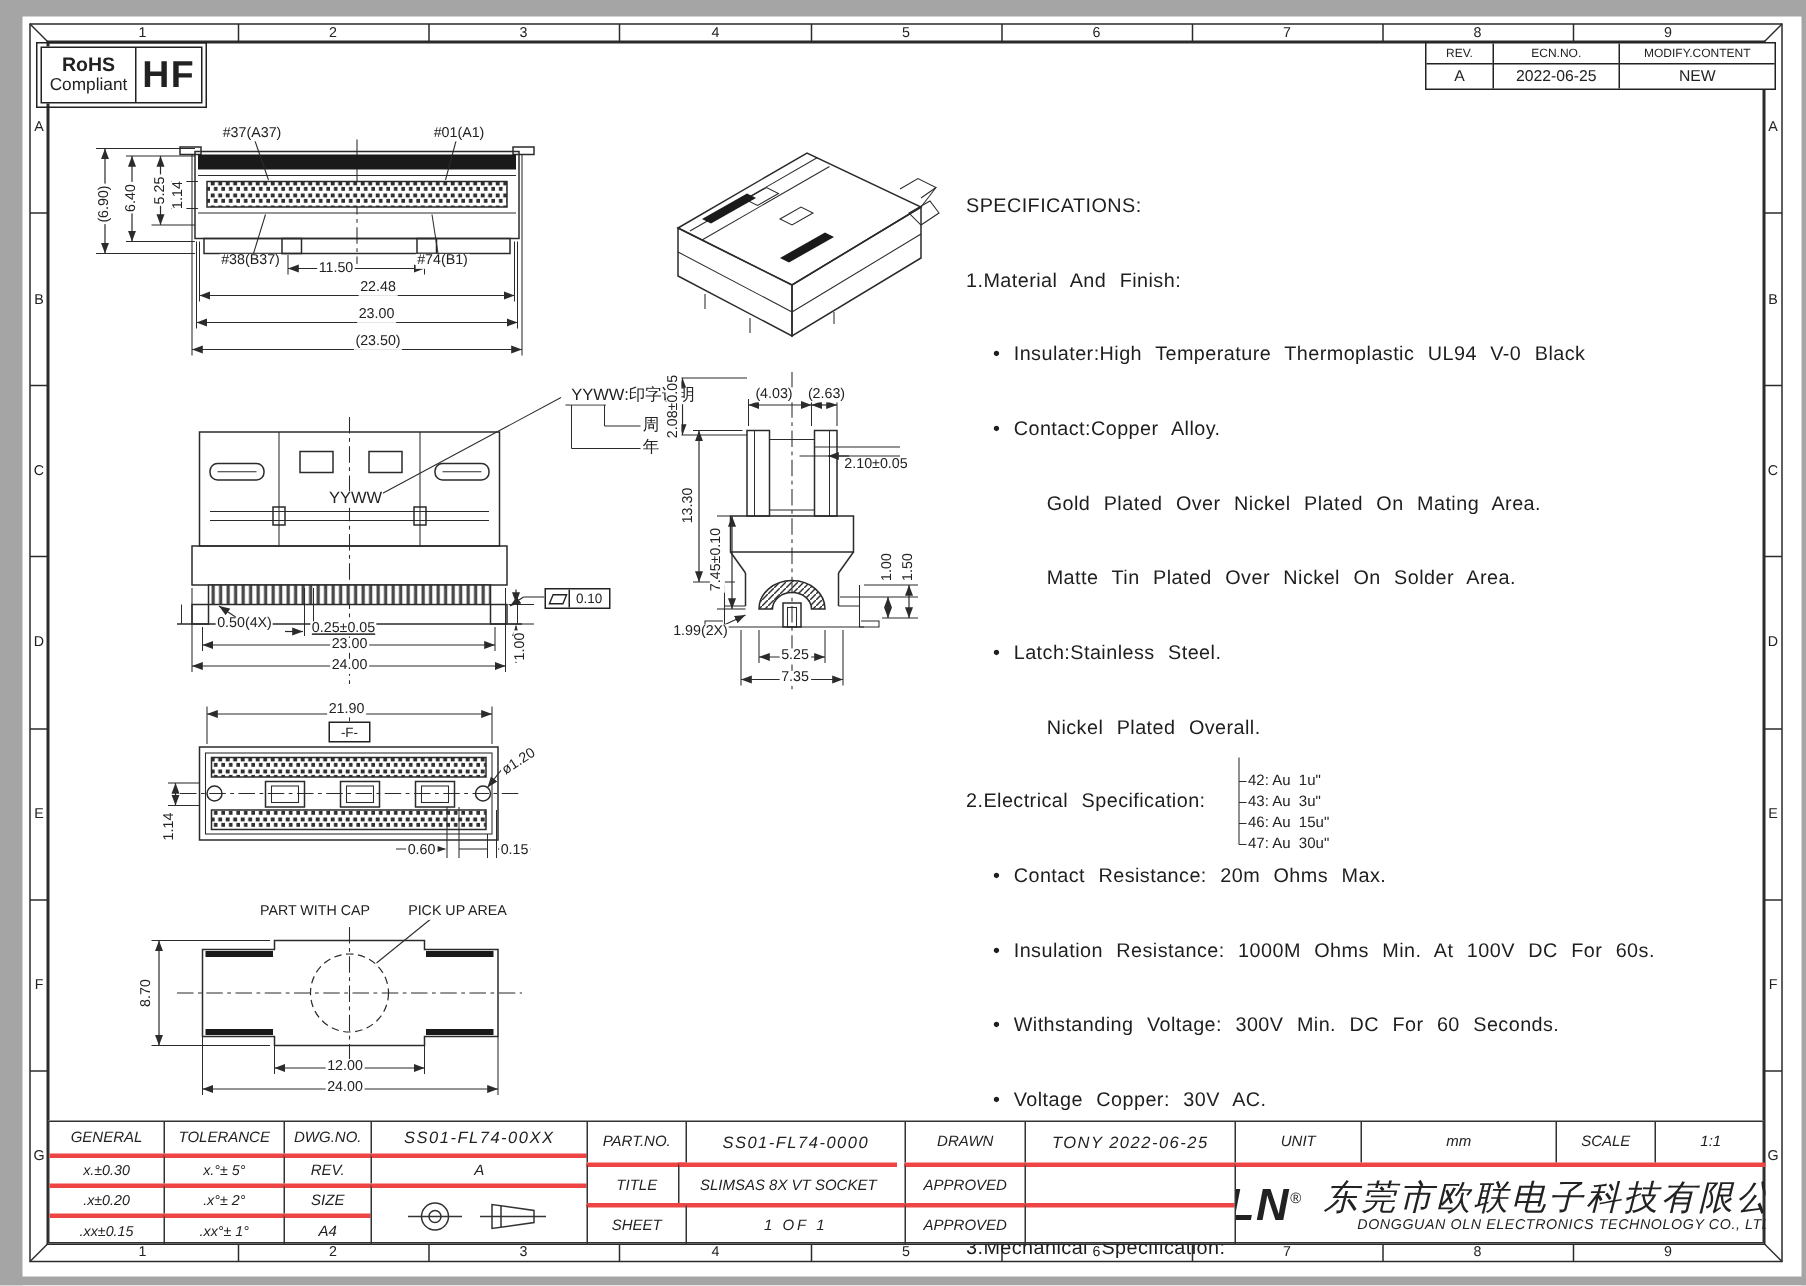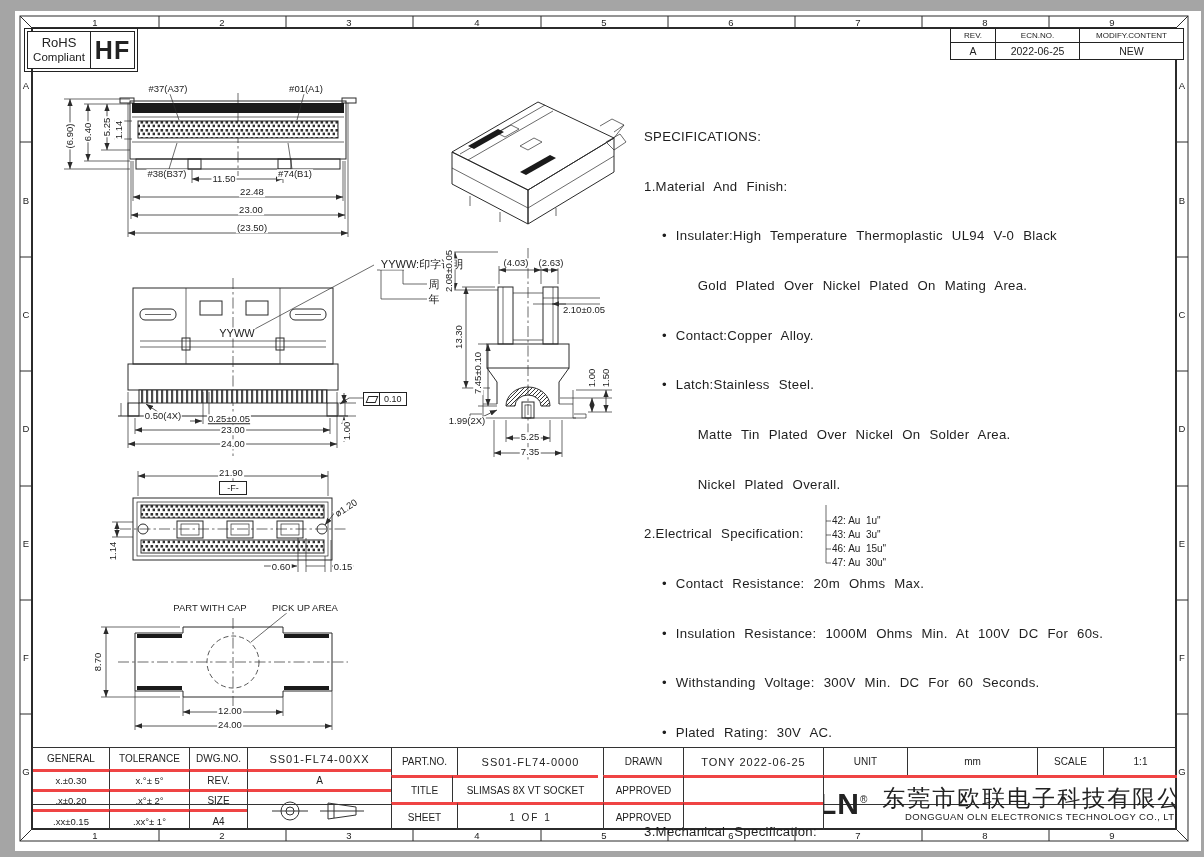--- a/index.html
+++ b/index.html
@@ -18,21 +18,21 @@
   .dm{position:absolute;font-size:9.5px;line-height:1;white-space:nowrap;background:#fff;
       padding:0 1px;transform:translate(-50%,-50%);}
   .vt{transform:translate(-50%,-50%) rotate(-90deg);}
   .rot33{transform:translate(-50%,-50%) rotate(-33deg);}
   .ul{text-decoration:underline;}
   .cn{font-size:11px;}
   .rohs{position:absolute;left:27px;top:31px;width:106px;height:36px;border:1px solid #222;
         outline:1px solid #222;outline-offset:2px;display:flex;background:#fff;}
   .rohs .lft{width:62px;border-right:1px solid #222;display:flex;flex-direction:column;
         align-items:center;justify-content:center;line-height:1.15;}
-  .rohs .l1{font-size:13px;font-weight:400;}
+  .rohs .l1{font-size:13px;font-weight:700;}
   .rohs .l2{font-size:11.5px;}
   .rohs .hf{flex:1;display:flex;align-items:center;justify-content:center;
         font-size:25px;font-weight:800;letter-spacing:1px;}
   .revtbl{position:absolute;left:950px;top:28px;width:232px;height:30px;border:1px solid #222;
         display:grid;grid-template-columns:44px 84px 1fr;grid-template-rows:13px 1fr;background:#fff;}
   .revtbl div{display:flex;align-items:center;justify-content:center;}
   .revtbl .h{font-size:8px;}
   .revtbl .d{font-size:10.5px;}
   .revtbl .bl{border-left:1px solid #222;}
   .revtbl .bt{border-top:1px solid #222;}
@@ -40,22 +40,22 @@
         letter-spacing:.3px;word-spacing:5px;white-space:pre;color:#1e1e1e;}
   .pn{position:absolute;font-size:10px;line-height:1;transform:translate(0,-50%);white-space:pre;}
   .fcf{position:absolute;left:363px;top:392px;height:12px;display:flex;border:1px solid #222;
         background:#fff;font-size:9px;align-items:center;}
   .fcf .sym{width:15px;height:100%;border-right:1px solid #222;display:flex;
         align-items:center;justify-content:center;}
   .para{width:8px;height:5px;border:1px solid #222;transform:skewX(-22deg);}
   .fcf .val{padding:4px 4px;}
   .datumF{position:absolute;left:219px;top:481px;width:26px;height:12px;border:1px solid #222;
         background:#fff;font-size:9px;display:flex;align-items:center;justify-content:center;}
-  .tb{position:absolute;left:32px;top:747px;width:1144px;height:58px;border:1px solid #333;
-        box-sizing:border-box;background:#fff;}
+  .tb{position:absolute;left:32px;top:747px;width:1144px;height:82px;border:1px solid #333;
+        box-sizing:border-box;background:#fff;font-style:italic;}
   .tc{position:absolute;box-sizing:border-box;border-left:1px solid #333;border-top:3px solid #ef4444;
         display:flex;align-items:center;justify-content:center;font-size:10px;white-space:nowrap;
         overflow:hidden;}
   .tc.nob{border-top:none;}
   .tc.nol{border-left:none;}
   .big{font-size:11px;letter-spacing:1px;}
   .logo-wrap{flex-direction:row;gap:14px;}
   .oln{font-size:30px;font-weight:900;letter-spacing:1px;line-height:1;}
   .oln sup{font-size:10px;font-weight:400;vertical-align:super;}
   .names{display:flex;flex-direction:column;align-items:center;line-height:1.15;}
@@ -392,30 +392,30 @@
   <div class="h bl">MODIFY.CONTENT</div>
   <div class="d bt">A</div>
   <div class="d bl bt">2022-06-25</div>
   <div class="d bl bt">NEW</div>
 </div>
 
 <div class="specs">
   <div>SPECIFICATIONS:</div>
   <div>1.Material And Finish:</div>
   <div>  • Insulater:High Temperature Thermoplastic UL94 V-0 Black</div>
+  <div>  • Contact:Copper Alloy.</div>
   <div>      Gold Plated Over Nickel Plated On Mating Area.</div>
-  <div>  • Contact:Copper Alloy.</div>
+  <div>      Matte Tin Plated Over Nickel On Solder Area.</div>
   <div>  • Latch:Stainless Steel.</div>
-  <div>      Matte Tin Plated Over Nickel On Solder Area.</div>
   <div>      Nickel Plated Overall.</div>
   <div>2.Electrical Specification:</div>
   <div>  • Contact Resistance: 20m Ohms Max.</div>
   <div>  • Insulation Resistance: 1000M Ohms Min. At 100V DC For 60s.</div>
   <div>  • Withstanding Voltage: 300V Min. DC For 60 Seconds.</div>
-  <div>  • Plated Rating: 30V AC.</div>
+  <div>  • Voltage Copper: 30V AC.</div>
   <div>  • Current Rating: 0.5A Per Pin.</div>
   <div>3.Mechanical Specification:</div>
   
   
   
   
   
   
   
   

